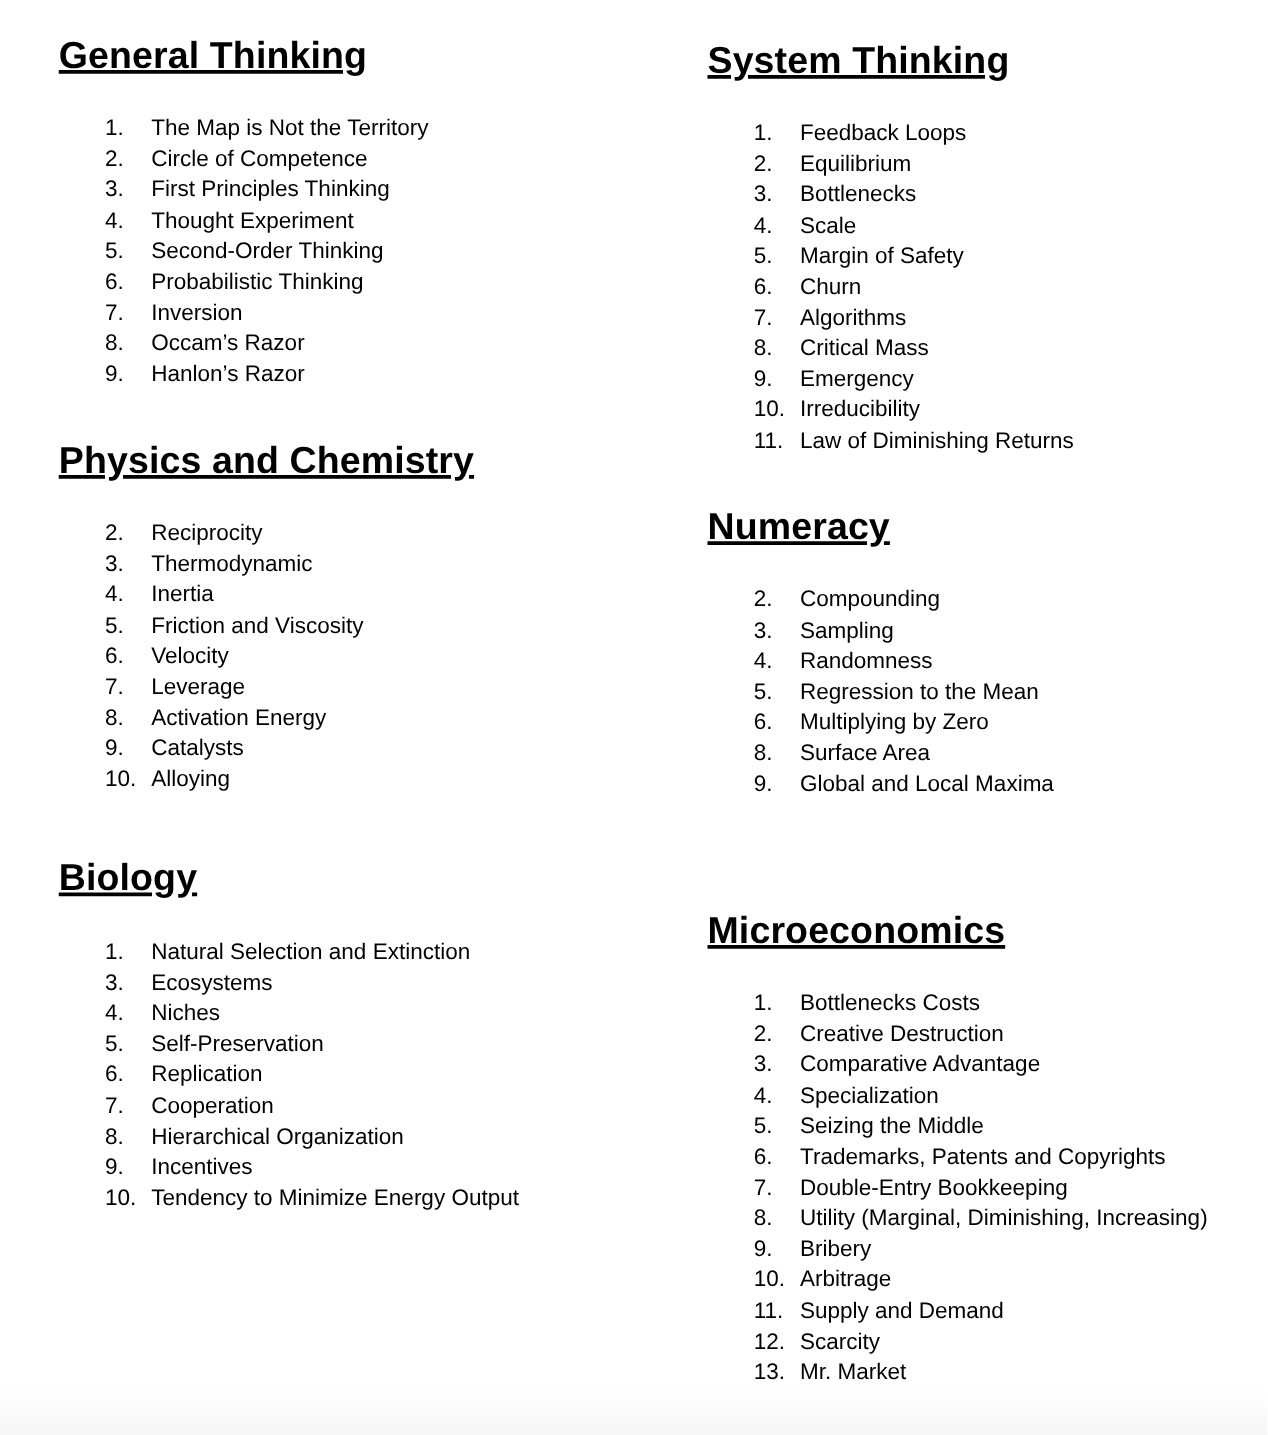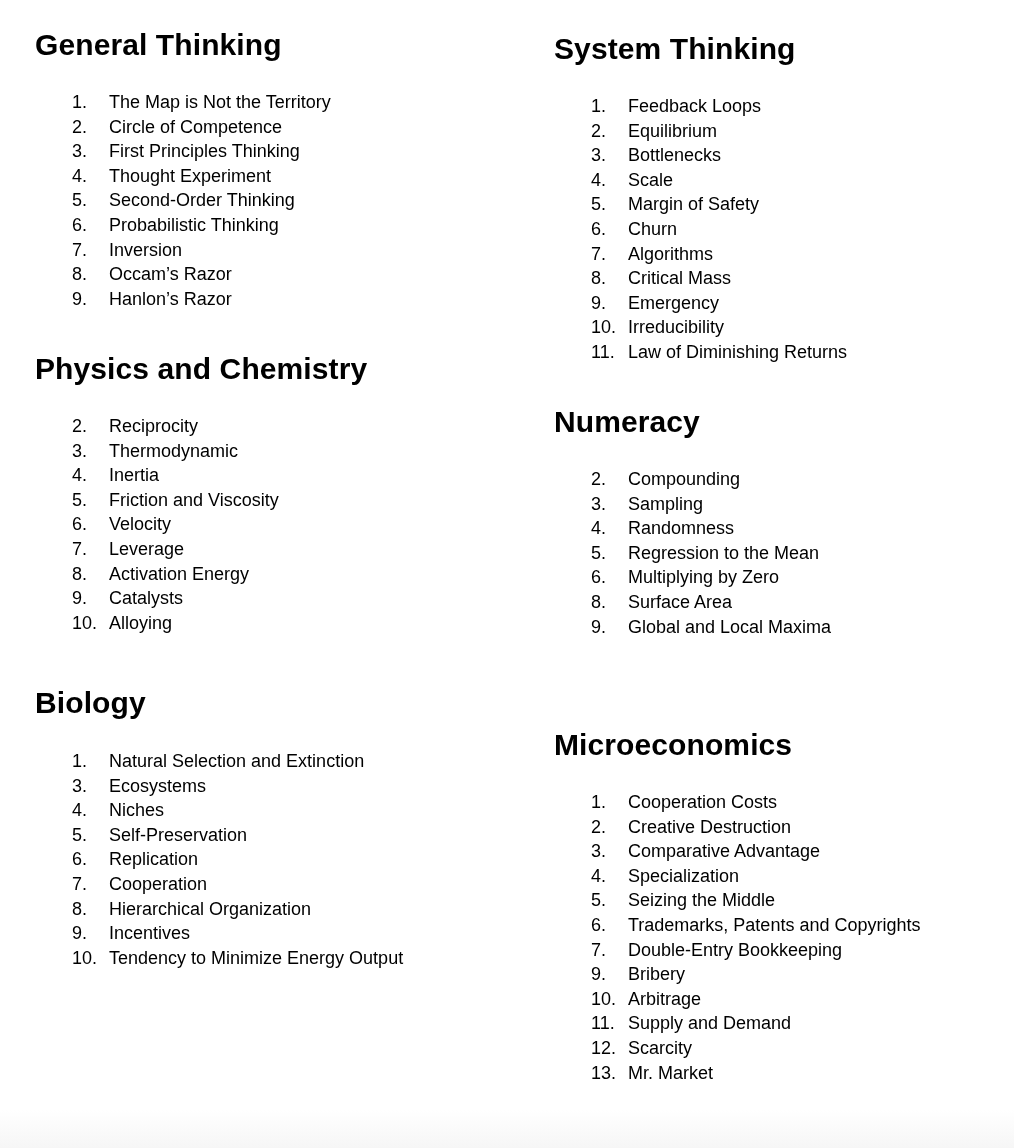--- a/index.html
+++ b/index.html
@@ -5,21 +5,21 @@
   html, body { margin: 0; padding: 0; }
   body {
     width: 1014px; height: 1148px; overflow: hidden;
     background: linear-gradient(to bottom, #ffffff 0, #ffffff 1110px, #f6f6f6 1148px);
     font-family: "Liberation Sans", sans-serif; color: #000;
     position: relative;
   }
   .col { position: absolute; top: 0; }
   .col.left { left: 31px; width: 480px; }
   .col.right { left: 550px; width: 460px; }
-  .section { position: absolute; left: 4px; }
+  .section { position: absolute; left: 16px; text-decoration: underline; }
   h2 {
     margin: 0; font-size: 30px; font-weight: bold; line-height: 34px;
     letter-spacing: 0.1px;
   }
   ol { list-style: none; margin: 0; padding: 0; position: absolute; left: 37px; }
   ol li {
     font-size: 18px; line-height: 24.6px; height: 24.6px; white-space: nowrap; position: relative;
   }
   ol li .num { display: inline-block; width: 37px; }
   ol li .txt { display: inline-block; }
@@ -97,27 +97,28 @@
         <li><span class="num">4.</span><span class="txt">Randomness</span></li>
         <li><span class="num">5.</span><span class="txt">Regression to the Mean</span></li>
         <li><span class="num">6.</span><span class="txt">Multiplying by Zero</span></li>
         <li><span class="num">8.</span><span class="txt">Surface Area</span></li>
         <li><span class="num">9.</span><span class="txt">Global and Local Maxima</span></li>
       </ol>
   </div>
   <div class="section" style="top:728px">
     <h2>Microeconomics</h2>
     <ol style="top:62px">
-        <li><span class="num">1.</span><span class="txt">Cooperation Costs</span></li>
+        <li><span class="num">1.</span><span class="txt">Bottlenecks Costs</span></li>
         <li><span class="num">2.</span><span class="txt">Creative Destruction</span></li>
         <li><span class="num">3.</span><span class="txt">Comparative Advantage</span></li>
         <li><span class="num">4.</span><span class="txt">Specialization</span></li>
         <li><span class="num">5.</span><span class="txt">Seizing the Middle</span></li>
         <li><span class="num">6.</span><span class="txt">Trademarks, Patents and Copyrights</span></li>
         <li><span class="num">7.</span><span class="txt">Double-Entry Bookkeeping</span></li>
+        <li><span class="num">8.</span><span class="txt">Utility (Marginal, Diminishing, Increasing)</span></li>
         <li><span class="num">9.</span><span class="txt">Bribery</span></li>
         <li><span class="num">10.</span><span class="txt">Arbitrage</span></li>
         <li><span class="num">11.</span><span class="txt">Supply and Demand</span></li>
         <li><span class="num">12.</span><span class="txt">Scarcity</span></li>
         <li><span class="num">13.</span><span class="txt">Mr. Market</span></li>
       </ol>
   </div>
 </div>
 
 </body></html>

